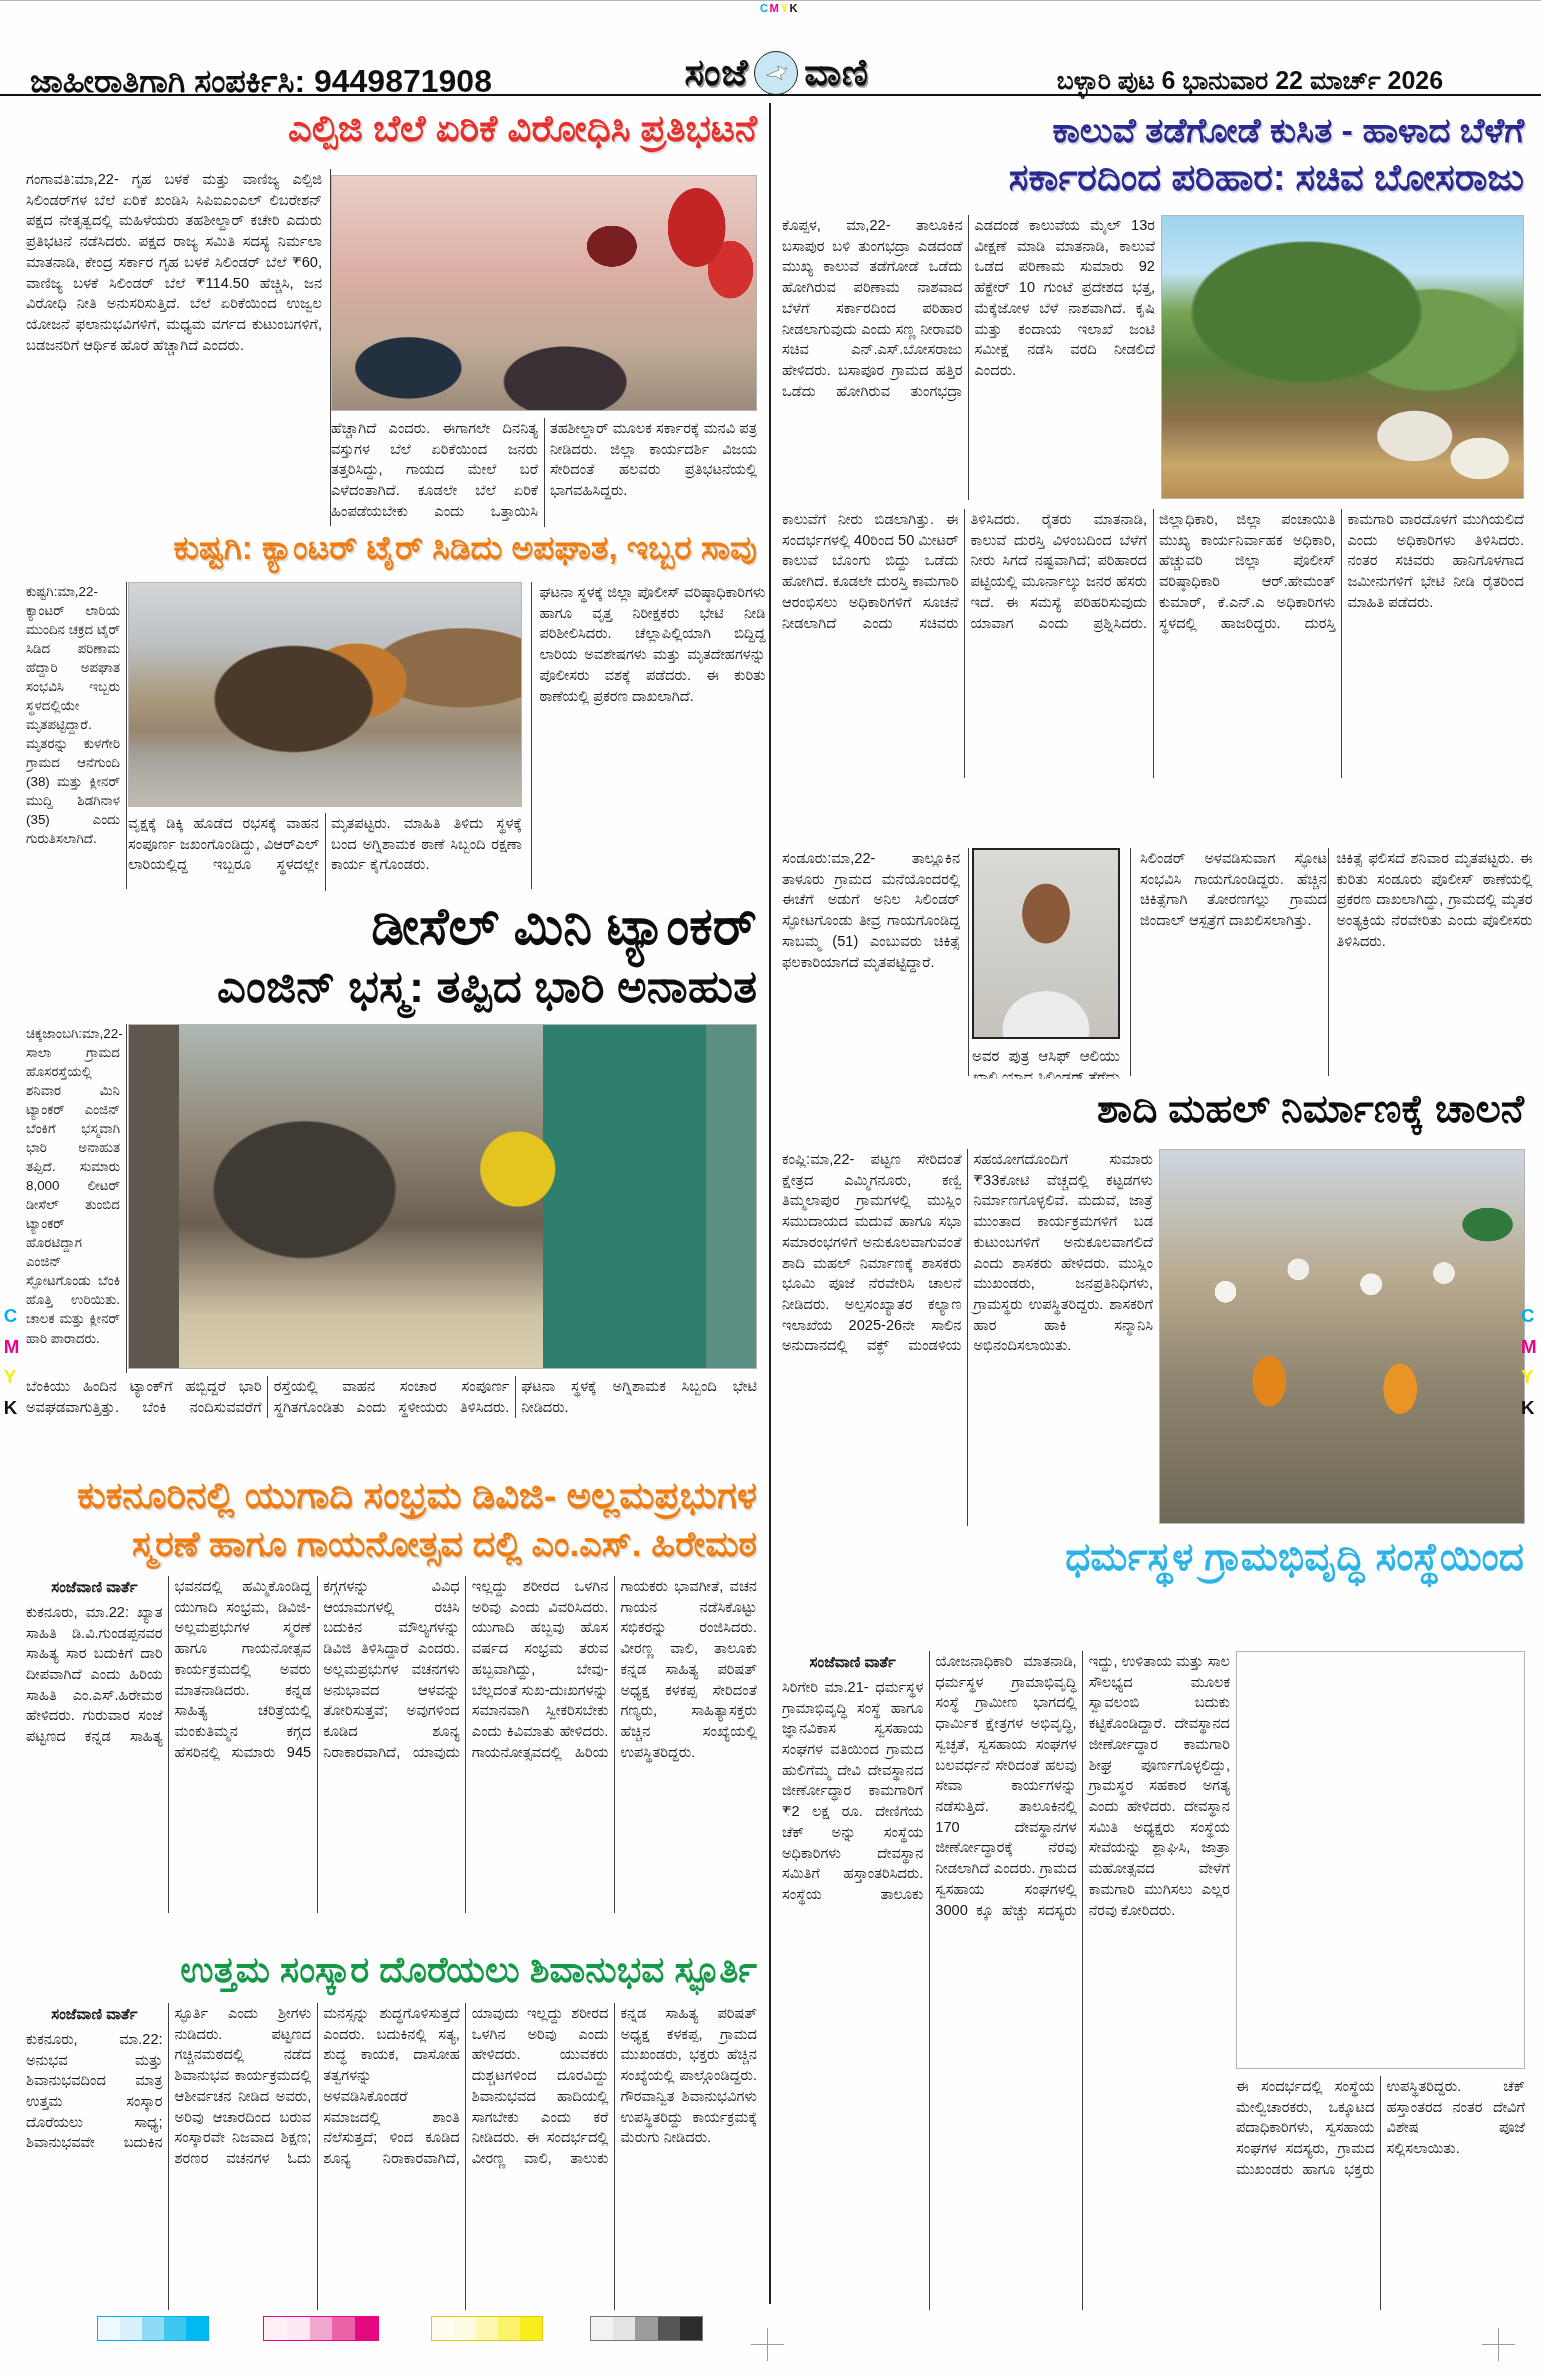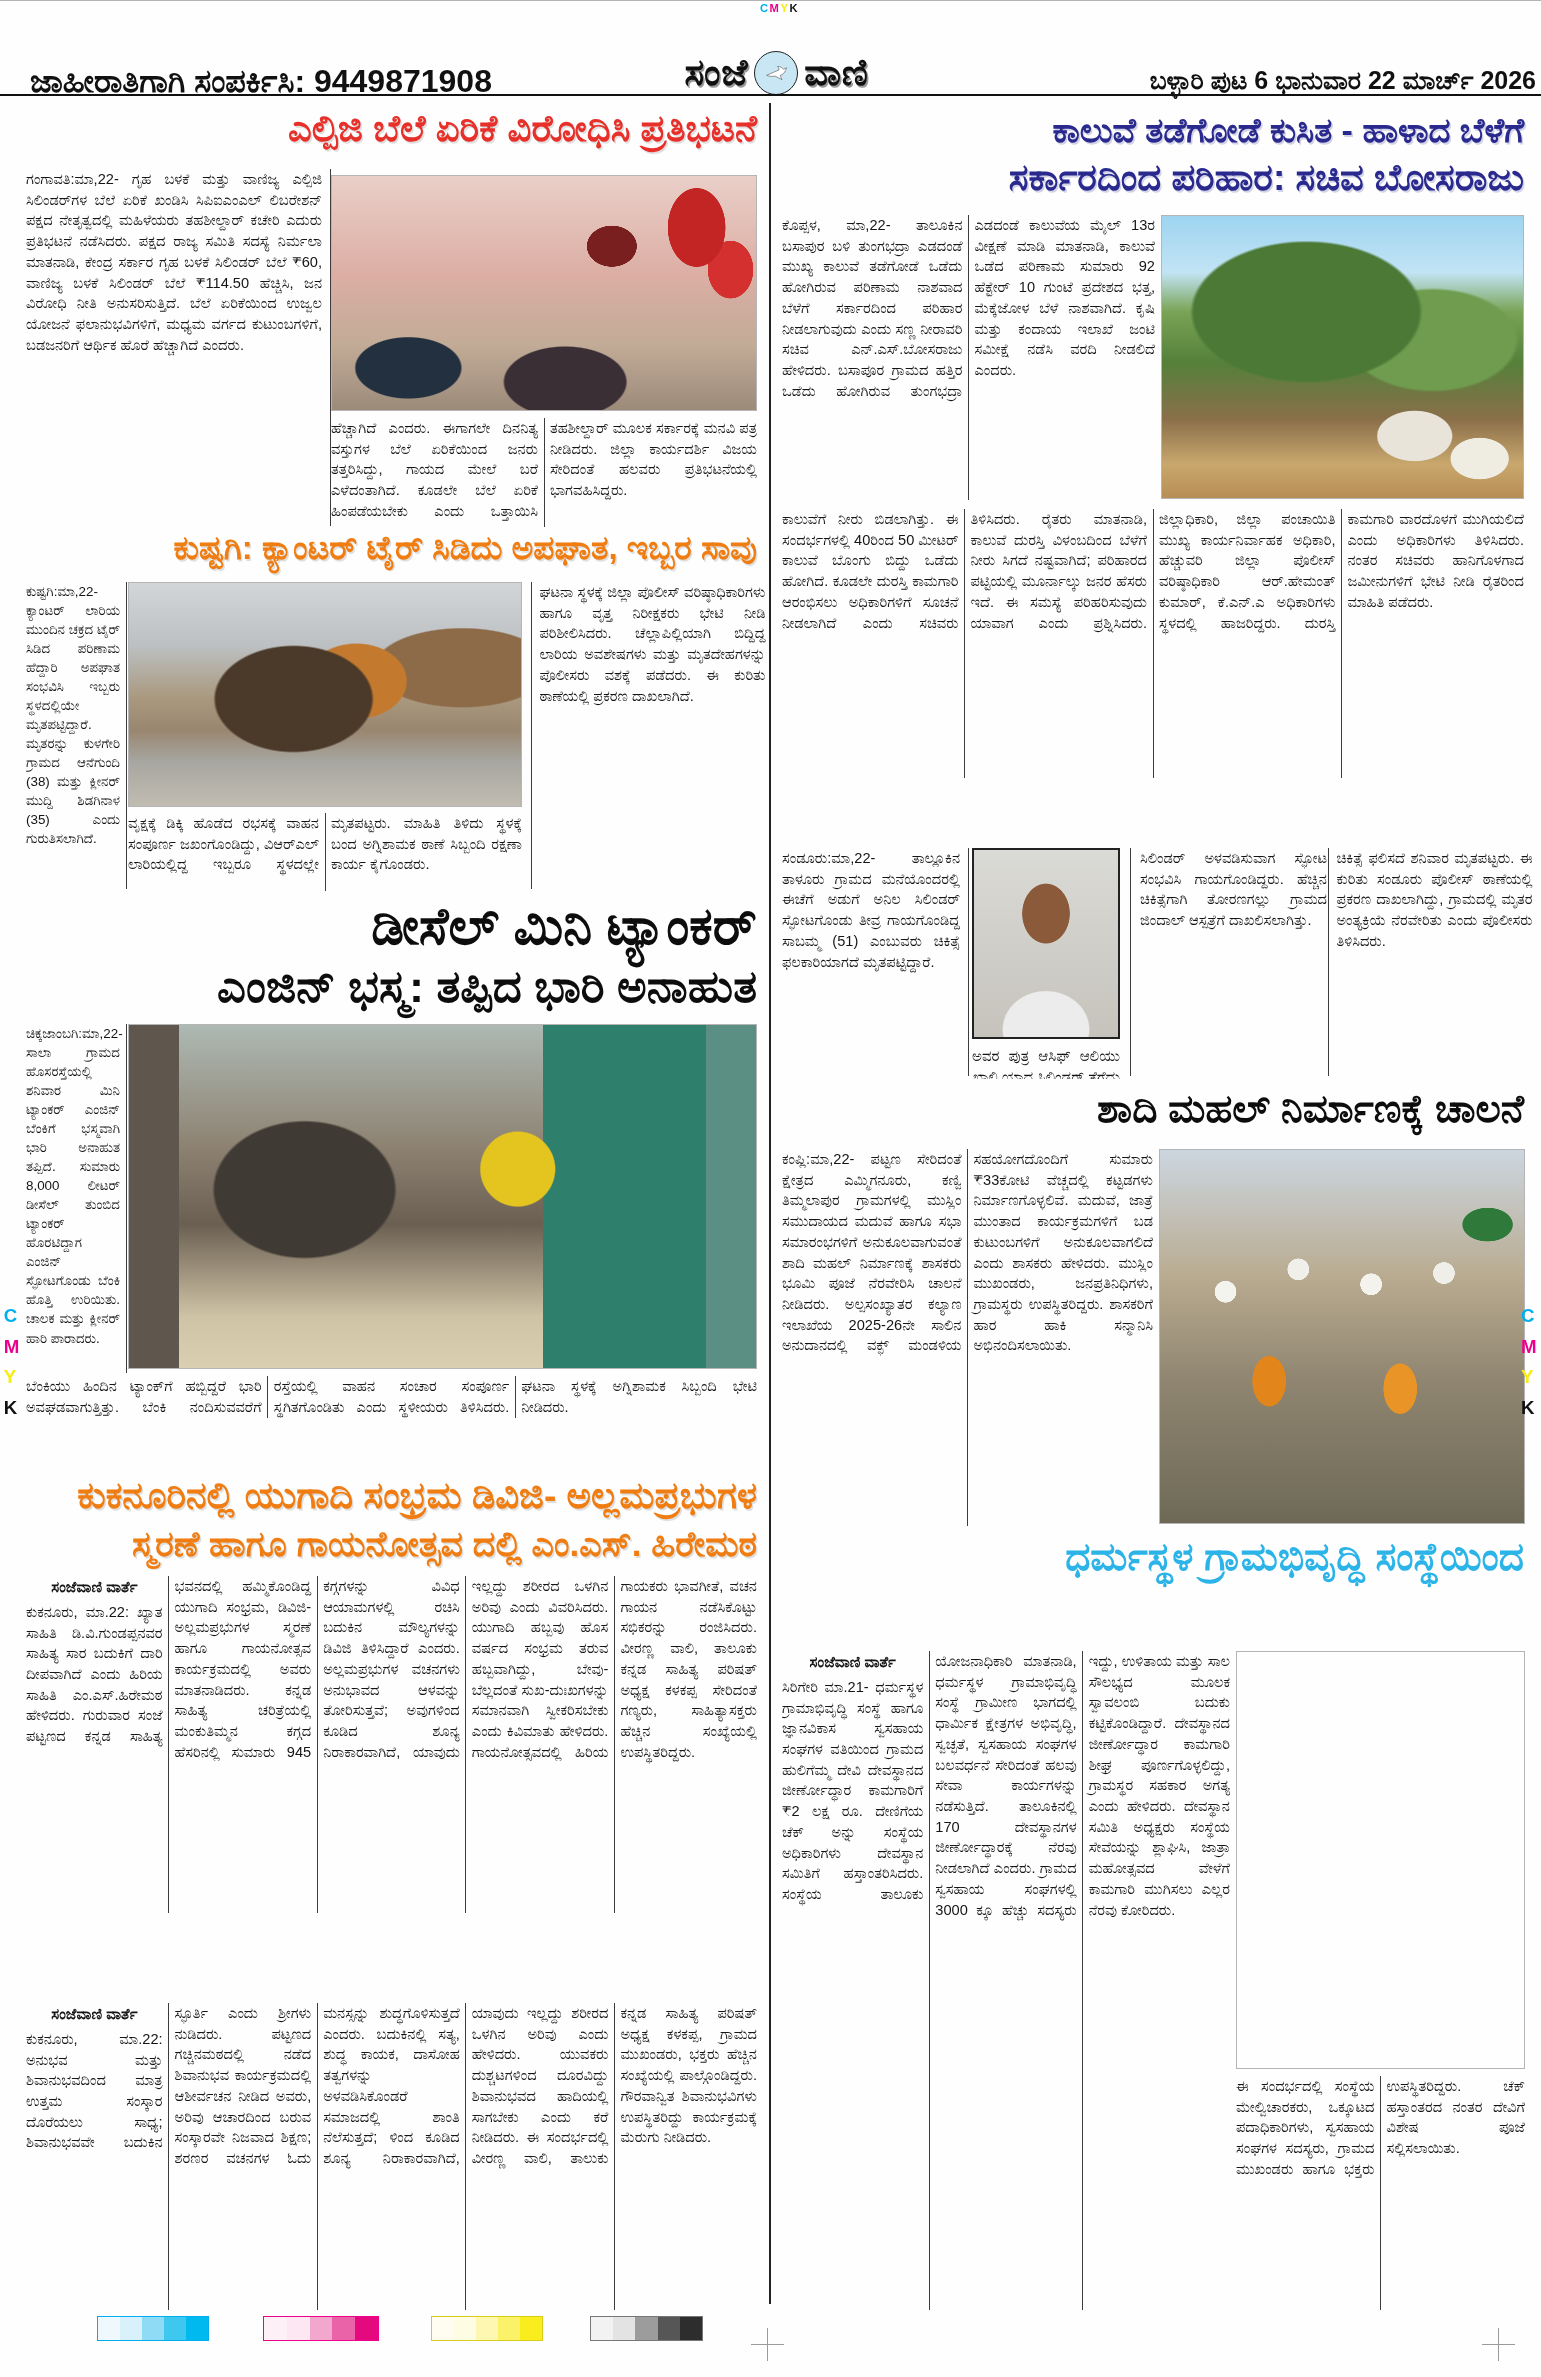--- a/index.html
+++ b/index.html
@@ -91,21 +91,21 @@
   <div class="abs masthead-text" style="left:30px;top:63px">ಜಾಹೀರಾತಿಗಾಗಿ ಸಂಪರ್ಕಿಸಿ: 9449871908</div>
   <div class="abs logo" style="left:642px;top:52px;width:269px;height:42px">
     <span class="logo-word">ಸಂಜೆ</span>
     <span class="logo-circle">
       <svg width="27" height="27" viewBox="0 0 24 24">
           <path d="M21 7c-1.1 0-2.1.5-2.7 1.3C17 6.6 15 5.6 13 5.6c.8 1 1.2 2 1.3 3.2L3.2 13.6c2.5 1 5.1 1.2 7.6.7l6 3.2-1.5-3.8c2.3-.8 4-2.4 4.6-4.4L21 7z" fill="#ffffff" stroke="#4a4a4a" stroke-width=".5"></path>
         </svg>
     </span>
     <span class="logo-word">ವಾಣಿ</span>
   </div>
-  <div class="abs masthead-text" style="left:1054px;top:66px;width:482px;text-align:right;font-size:25px">ಬಳ್ಳಾರಿ  ಪುಟ 6 ಭಾನುವಾರ 22 ಮಾರ್ಚ್  2026</div>
+  <div class="abs masthead-text" style="left:1009px;top:66px;width:482px;text-align:center;font-size:25px">ಬಳ್ಳಾರಿ  ಪುಟ 6 ಭಾನುವಾರ 22 ಮಾರ್ಚ್  2026</div>
   <div class="abs rule-h" style="left:0;top:94px;width:1542px;height:2.2px"></div>
 
   <div class="abs rule-v" style="left:769px;top:103px;width:1.5px;height:2201px"></div>
 
   <div class="abs hl hl-red" style="left:26px;top:109px;width:731px;font-size:37px">ಎಲ್ಪಿಜಿ ಬೆಲೆ ಏರಿಕೆ ವಿರೋಧಿಸಿ ಪ್ರತಿಭಟನೆ</div>
   <div class="abs bt" style="left:26px;top:169px;width:296px;height:357px;border-right:0.7px solid #3c3c3c;padding-right:7.5px">ಗಂಗಾವತಿ:ಮಾ,22- ಗೃಹ ಬಳಕೆ ಮತ್ತು ವಾಣಿಜ್ಯ ಎಲ್ಪಿಜಿ ಸಿಲಿಂಡರ್‌ಗಳ ಬೆಲೆ ಏರಿಕೆ ಖಂಡಿಸಿ ಸಿಪಿಐಎಂಎಲ್ ಲಿಬರೇಶನ್ ಪಕ್ಷದ ನೇತೃತ್ವದಲ್ಲಿ ಮಹಿಳೆಯರು ತಹಶೀಲ್ದಾರ್ ಕಚೇರಿ ಎದುರು ಪ್ರತಿಭಟನೆ ನಡೆಸಿದರು. ಪಕ್ಷದ ರಾಜ್ಯ ಸಮಿತಿ ಸದಸ್ಯೆ ನಿರ್ಮಲಾ ಮಾತನಾಡಿ, ಕೇಂದ್ರ ಸರ್ಕಾರ ಗೃಹ ಬಳಕೆ ಸಿಲಿಂಡರ್ ಬೆಲೆ ₹60, ವಾಣಿಜ್ಯ ಬಳಕೆ ಸಿಲಿಂಡರ್ ಬೆಲೆ ₹114.50 ಹೆಚ್ಚಿಸಿ, ಜನ ವಿರೋಧಿ ನೀತಿ ಅನುಸರಿಸುತ್ತಿದೆ. ಬೆಲೆ ಏರಿಕೆಯಿಂದ ಉಜ್ವಲ ಯೋಜನೆ ಫಲಾನುಭವಿಗಳಿಗೆ, ಮಧ್ಯಮ ವರ್ಗದ ಕುಟುಂಬಗಳಿಗೆ, ಬಡಜನರಿಗೆ ಆರ್ಥಿಕ ಹೊರೆ ಹೆಚ್ಚಾಗಿದೆ ಎಂದರು.</div>
   <div class="abs ph photo-protest" style="left:331px;top:175px;width:426px;height:236px"></div>
   <div class="abs bt colrule" style="left:331px;top:418px;width:426px;height:109px;columns:2">ಹೆಚ್ಚಾಗಿದೆ ಎಂದರು. ಈಗಾಗಲೇ ದಿನನಿತ್ಯ ವಸ್ತುಗಳ ಬೆಲೆ ಏರಿಕೆಯಿಂದ ಜನರು ತತ್ತರಿಸಿದ್ದು, ಗಾಯದ ಮೇಲೆ ಬರೆ ಎಳೆದಂತಾಗಿದೆ. ಕೂಡಲೇ ಬೆಲೆ ಏರಿಕೆ ಹಿಂಪಡೆಯಬೇಕು ಎಂದು ಒತ್ತಾಯಿಸಿ ತಹಶೀಲ್ದಾರ್ ಮೂಲಕ ಸರ್ಕಾರಕ್ಕೆ ಮನವಿ ಪತ್ರ ನೀಡಿದರು. ಜಿಲ್ಲಾ ಕಾರ್ಯದರ್ಶಿ ವಿಜಯ ಸೇರಿದಂತೆ ಹಲವರು ಪ್ರತಿಭಟನೆಯಲ್ಲಿ ಭಾಗವಹಿಸಿದ್ದರು.</div>
 
   <div class="abs hl hl-orange" style="left:26px;top:531px;width:731px;font-size:33px">ಕುಷ್ಟಗಿ: ಕ್ಯಾಂಟರ್ ಟೈರ್ ಸಿಡಿದು ಅಪಘಾತ, ಇಬ್ಬರ ಸಾವು</div>
@@ -120,20 +120,21 @@
   <div class="abs ph photo-tanker" style="left:128px;top:1024px;width:629px;height:345px"></div>
   <div class="abs bt colrule" style="left:26px;top:1376px;width:731px;height:42px;columns:3">ಬೆಂಕಿಯು ಹಿಂದಿನ ಟ್ಯಾಂಕ್‌ಗೆ ಹಬ್ಬಿದ್ದರೆ ಭಾರಿ ಅವಘಡವಾಗುತ್ತಿತ್ತು. ಬೆಂಕಿ ನಂದಿಸುವವರೆಗೆ ರಸ್ತೆಯಲ್ಲಿ ವಾಹನ ಸಂಚಾರ ಸಂಪೂರ್ಣ ಸ್ಥಗಿತಗೊಂಡಿತು ಎಂದು ಸ್ಥಳೀಯರು ತಿಳಿಸಿದರು. ಘಟನಾ ಸ್ಥಳಕ್ಕೆ ಅಗ್ನಿಶಾಮಕ ಸಿಬ್ಬಂದಿ ಭೇಟಿ ನೀಡಿದರು.</div>
 
   <div class="abs hl hl-orange" style="left:26px;top:1476px;width:731px;font-size:37px">ಕುಕನೂರಿನಲ್ಲಿ ಯುಗಾದಿ ಸಂಭ್ರಮ ಡಿವಿಜಿ- ಅಲ್ಲಮಪ್ರಭುಗಳ</div>
   <div class="abs hl hl-orange" style="left:26px;top:1525px;width:731px;font-size:35px">ಸ್ಮರಣೆ ಹಾಗೂ ಗಾಯನೋತ್ಸವ ದಲ್ಲಿ ಎಂ.ಎಸ್. ಹಿರೇಮಠ</div>
   <div class="abs bt colrule" style="left:26px;top:1576px;width:731px;height:337px;columns:5">
     <div class="byline">ಸಂಜೆವಾಣಿ ವಾರ್ತೆ</div>
     <div>ಕುಕನೂರು, ಮಾ.22: ಖ್ಯಾತ ಸಾಹಿತಿ ಡಿ.ವಿ.ಗುಂಡಪ್ಪನವರ ಸಾಹಿತ್ಯ ಸಾರ ಬದುಕಿಗೆ ದಾರಿ ದೀಪವಾಗಿದೆ ಎಂದು ಹಿರಿಯ ಸಾಹಿತಿ ಎಂ.ಎಸ್.ಹಿರೇಮಠ ಹೇಳಿದರು. ಗುರುವಾರ ಸಂಜೆ ಪಟ್ಟಣದ ಕನ್ನಡ ಸಾಹಿತ್ಯ ಭವನದಲ್ಲಿ ಹಮ್ಮಿಕೊಂಡಿದ್ದ ಯುಗಾದಿ ಸಂಭ್ರಮ, ಡಿವಿಜಿ-ಅಲ್ಲಮಪ್ರಭುಗಳ ಸ್ಮರಣೆ ಹಾಗೂ ಗಾಯನೋತ್ಸವ ಕಾರ್ಯಕ್ರಮದಲ್ಲಿ ಅವರು ಮಾತನಾಡಿದರು. ಕನ್ನಡ ಸಾಹಿತ್ಯ ಚರಿತ್ರೆಯಲ್ಲಿ ಮಂಕುತಿಮ್ಮನ ಕಗ್ಗದ ಹೆಸರಿನಲ್ಲಿ ಸುಮಾರು 945 ಕಗ್ಗಗಳನ್ನು ವಿವಿಧ ಆಯಾಮಗಳಲ್ಲಿ ರಚಿಸಿ ಬದುಕಿನ ಮೌಲ್ಯಗಳನ್ನು ಡಿವಿಜಿ ತಿಳಿಸಿದ್ದಾರೆ ಎಂದರು. ಅಲ್ಲಮಪ್ರಭುಗಳ ವಚನಗಳು ಅನುಭಾವದ ಆಳವನ್ನು ತೋರಿಸುತ್ತವೆ; ಅವುಗಳಿಂದ ಕೂಡಿದ ಶೂನ್ಯ ನಿರಾಕಾರವಾಗಿದೆ, ಯಾವುದು ಇಲ್ಲದ್ದು ಶರೀರದ ಒಳಗಿನ ಅರಿವು ಎಂದು ವಿವರಿಸಿದರು. ಯುಗಾದಿ ಹಬ್ಬವು ಹೊಸ ವರ್ಷದ ಸಂಭ್ರಮ ತರುವ ಹಬ್ಬವಾಗಿದ್ದು, ಬೇವು-ಬೆಲ್ಲದಂತೆ ಸುಖ-ದುಃಖಗಳನ್ನು ಸಮಾನವಾಗಿ ಸ್ವೀಕರಿಸಬೇಕು ಎಂದು ಕಿವಿಮಾತು ಹೇಳಿದರು. ಗಾಯನೋತ್ಸವದಲ್ಲಿ ಹಿರಿಯ ಗಾಯಕರು ಭಾವಗೀತೆ, ವಚನ ಗಾಯನ ನಡೆಸಿಕೊಟ್ಟು ಸಭಿಕರನ್ನು ರಂಜಿಸಿದರು. ವೀರಣ್ಣ ವಾಲಿ, ತಾಲೂಕು ಕನ್ನಡ ಸಾಹಿತ್ಯ ಪರಿಷತ್ ಅಧ್ಯಕ್ಷ ಕಳಕಪ್ಪ ಸೇರಿದಂತೆ ಗಣ್ಯರು, ಸಾಹಿತ್ಯಾಸಕ್ತರು ಹೆಚ್ಚಿನ ಸಂಖ್ಯೆಯಲ್ಲಿ ಉಪಸ್ಥಿತರಿದ್ದರು.</div>
   </div>
 
+  <div class="abs hl hl-green" style="left:26px;top:1951px;width:731px;font-size:36px">ಉತ್ತಮ ಸಂಸ್ಕಾರ ದೊರೆಯಲು  ಶಿವಾನುಭವ ಸ್ಫೂರ್ತಿ</div>
   <div class="abs bt colrule" style="left:26px;top:2003px;width:731px;height:307px;columns:5">
     <div class="byline">ಸಂಜೆವಾಣಿ ವಾರ್ತೆ</div>
     <div>ಕುಕನೂರು, ಮಾ.22: ಅನುಭವ ಮತ್ತು ಶಿವಾನುಭವದಿಂದ ಮಾತ್ರ ಉತ್ತಮ ಸಂಸ್ಕಾರ ದೊರೆಯಲು ಸಾಧ್ಯ; ಶಿವಾನುಭವವೇ ಬದುಕಿನ ಸ್ಫೂರ್ತಿ ಎಂದು ಶ್ರೀಗಳು ನುಡಿದರು. ಪಟ್ಟಣದ ಗಚ್ಚಿನಮಠದಲ್ಲಿ ನಡೆದ ಶಿವಾನುಭವ ಕಾರ್ಯಕ್ರಮದಲ್ಲಿ ಆಶೀರ್ವಚನ ನೀಡಿದ ಅವರು, ಅರಿವು ಆಚಾರದಿಂದ ಬರುವ ಸಂಸ್ಕಾರವೇ ನಿಜವಾದ ಶಿಕ್ಷಣ; ಶರಣರ ವಚನಗಳ ಓದು ಮನಸ್ಸನ್ನು ಶುದ್ಧಗೊಳಿಸುತ್ತದೆ ಎಂದರು. ಬದುಕಿನಲ್ಲಿ ಸತ್ಯ, ಶುದ್ಧ ಕಾಯಕ, ದಾಸೋಹ ತತ್ವಗಳನ್ನು ಅಳವಡಿಸಿಕೊಂಡರೆ ಸಮಾಜದಲ್ಲಿ ಶಾಂತಿ ನೆಲೆಸುತ್ತದೆ; ಳಿಂದ ಕೂಡಿದ ಶೂನ್ಯ ನಿರಾಕಾರವಾಗಿದೆ, ಯಾವುದು ಇಲ್ಲದ್ದು ಶರೀರದ ಒಳಗಿನ ಅರಿವು ಎಂದು ಹೇಳಿದರು. ಯುವಕರು ದುಶ್ಚಟಗಳಿಂದ ದೂರವಿದ್ದು ಶಿವಾನುಭವದ ಹಾದಿಯಲ್ಲಿ ಸಾಗಬೇಕು ಎಂದು ಕರೆ ನೀಡಿದರು. ಈ ಸಂದರ್ಭದಲ್ಲಿ ವೀರಣ್ಣ ವಾಲಿ, ತಾಲುಕು ಕನ್ನಡ ಸಾಹಿತ್ಯ ಪರಿಷತ್ ಅಧ್ಯಕ್ಷ ಕಳಕಪ್ಪ, ಗ್ರಾಮದ ಮುಖಂಡರು, ಭಕ್ತರು ಹೆಚ್ಚಿನ ಸಂಖ್ಯೆಯಲ್ಲಿ ಪಾಲ್ಗೊಂಡಿದ್ದರು. ಗೌರವಾನ್ವಿತ ಶಿವಾನುಭವಿಗಳು ಉಪಸ್ಥಿತರಿದ್ದು ಕಾರ್ಯಕ್ರಮಕ್ಕೆ ಮೆರುಗು ನೀಡಿದರು.</div>
   </div>
 
   <div class="abs hl hl-navy" style="left:782px;top:112px;width:742px;font-size:34px">ಕಾಲುವೆ ತಡೆಗೋಡೆ ಕುಸಿತ - ಹಾಳಾದ ಬೆಳೆಗೆ</div>
   <div class="abs hl hl-navy" style="left:782px;top:158px;width:742px;font-size:37px">ಸರ್ಕಾರದಿಂದ ಪರಿಹಾರ: ಸಚಿವ ಬೋಸರಾಜು</div>
   <div class="abs bt colrule" style="left:782px;top:215px;width:373px;height:285px;columns:2">ಕೊಪ್ಪಳ, ಮಾ,22- ತಾಲೂಕಿನ ಬಸಾಪುರ ಬಳಿ ತುಂಗಭದ್ರಾ ಎಡದಂಡೆ ಮುಖ್ಯ ಕಾಲುವೆ ತಡೆಗೋಡೆ ಒಡೆದು ಹೋಗಿರುವ ಪರಿಣಾಮ ನಾಶವಾದ ಬೆಳೆಗೆ ಸರ್ಕಾರದಿಂದ ಪರಿಹಾರ ನೀಡಲಾಗುವುದು ಎಂದು ಸಣ್ಣ ನೀರಾವರಿ ಸಚಿವ ಎನ್.ಎಸ್.ಬೋಸರಾಜು ಹೇಳಿದರು. ಬಸಾಪೂರ ಗ್ರಾಮದ ಹತ್ತಿರ ಒಡೆದು ಹೋಗಿರುವ ತುಂಗಭದ್ರಾ ಎಡದಂಡೆ ಕಾಲುವೆಯ ಮೈಲ್ 13ರ ವೀಕ್ಷಣೆ ಮಾಡಿ ಮಾತನಾಡಿ, ಕಾಲುವೆ ಒಡೆದ ಪರಿಣಾಮ ಸುಮಾರು 92 ಹೆಕ್ಟೇರ್ 10 ಗುಂಟೆ ಪ್ರದೇಶದ ಭತ್ತ, ಮೆಕ್ಕೆಜೋಳ ಬೆಳೆ ನಾಶವಾಗಿದೆ. ಕೃಷಿ ಮತ್ತು ಕಂದಾಯ ಇಲಾಖೆ ಜಂಟಿ ಸಮೀಕ್ಷೆ ನಡೆಸಿ ವರದಿ ನೀಡಲಿದೆ ಎಂದರು.</div>
   <div class="abs ph photo-canal" style="left:1161px;top:215px;width:363px;height:284px"></div>
   <div class="abs bt colrule" style="left:782px;top:509px;width:742px;height:269px;columns:4">ಕಾಲುವೆಗೆ ನೀರು ಬಿಡಲಾಗಿತ್ತು. ಈ ಸಂದರ್ಭಗಳಲ್ಲಿ 40ರಿಂದ 50 ಮೀಟರ್ ಕಾಲುವೆ ಬೊಂಗು ಬಿದ್ದು ಒಡೆದು ಹೋಗಿದೆ. ಕೂಡಲೇ ದುರಸ್ತಿ ಕಾಮಗಾರಿ ಆರಂಭಿಸಲು ಅಧಿಕಾರಿಗಳಿಗೆ ಸೂಚನೆ ನೀಡಲಾಗಿದೆ ಎಂದು ಸಚಿವರು ತಿಳಿಸಿದರು. ರೈತರು ಮಾತನಾಡಿ, ಕಾಲುವೆ ದುರಸ್ತಿ ವಿಳಂಬದಿಂದ ಬೆಳೆಗೆ ನೀರು ಸಿಗದೆ ನಷ್ಟವಾಗಿದೆ; ಪರಿಹಾರದ ಪಟ್ಟಿಯಲ್ಲಿ ಮೂರ್ನಾಲ್ಕು ಜನರ ಹೆಸರು ಇದೆ. ಈ ಸಮಸ್ಯೆ ಪರಿಹರಿಸುವುದು ಯಾವಾಗ ಎಂದು ಪ್ರಶ್ನಿಸಿದರು. ಜಿಲ್ಲಾಧಿಕಾರಿ, ಜಿಲ್ಲಾ ಪಂಚಾಯಿತಿ ಮುಖ್ಯ ಕಾರ್ಯನಿರ್ವಾಹಕ ಅಧಿಕಾರಿ, ಹೆಚ್ಚುವರಿ ಜಿಲ್ಲಾ ಪೊಲೀಸ್ ವರಿಷ್ಠಾಧಿಕಾರಿ ಆರ್.ಹೇಮಂತ್ ಕುಮಾರ್, ಕೆ.ಎನ್.ಎ ಅಧಿಕಾರಿಗಳು ಸ್ಥಳದಲ್ಲಿ ಹಾಜರಿದ್ದರು. ದುರಸ್ತಿ ಕಾಮಗಾರಿ ವಾರದೊಳಗೆ ಮುಗಿಯಲಿದೆ ಎಂದು ಅಧಿಕಾರಿಗಳು ತಿಳಿಸಿದರು. ನಂತರ ಸಚಿವರು ಹಾನಿಗೊಳಗಾದ ಜಮೀನುಗಳಿಗೆ ಭೇಟಿ ನೀಡಿ ರೈತರಿಂದ ಮಾಹಿತಿ ಪಡೆದರು.</div>

